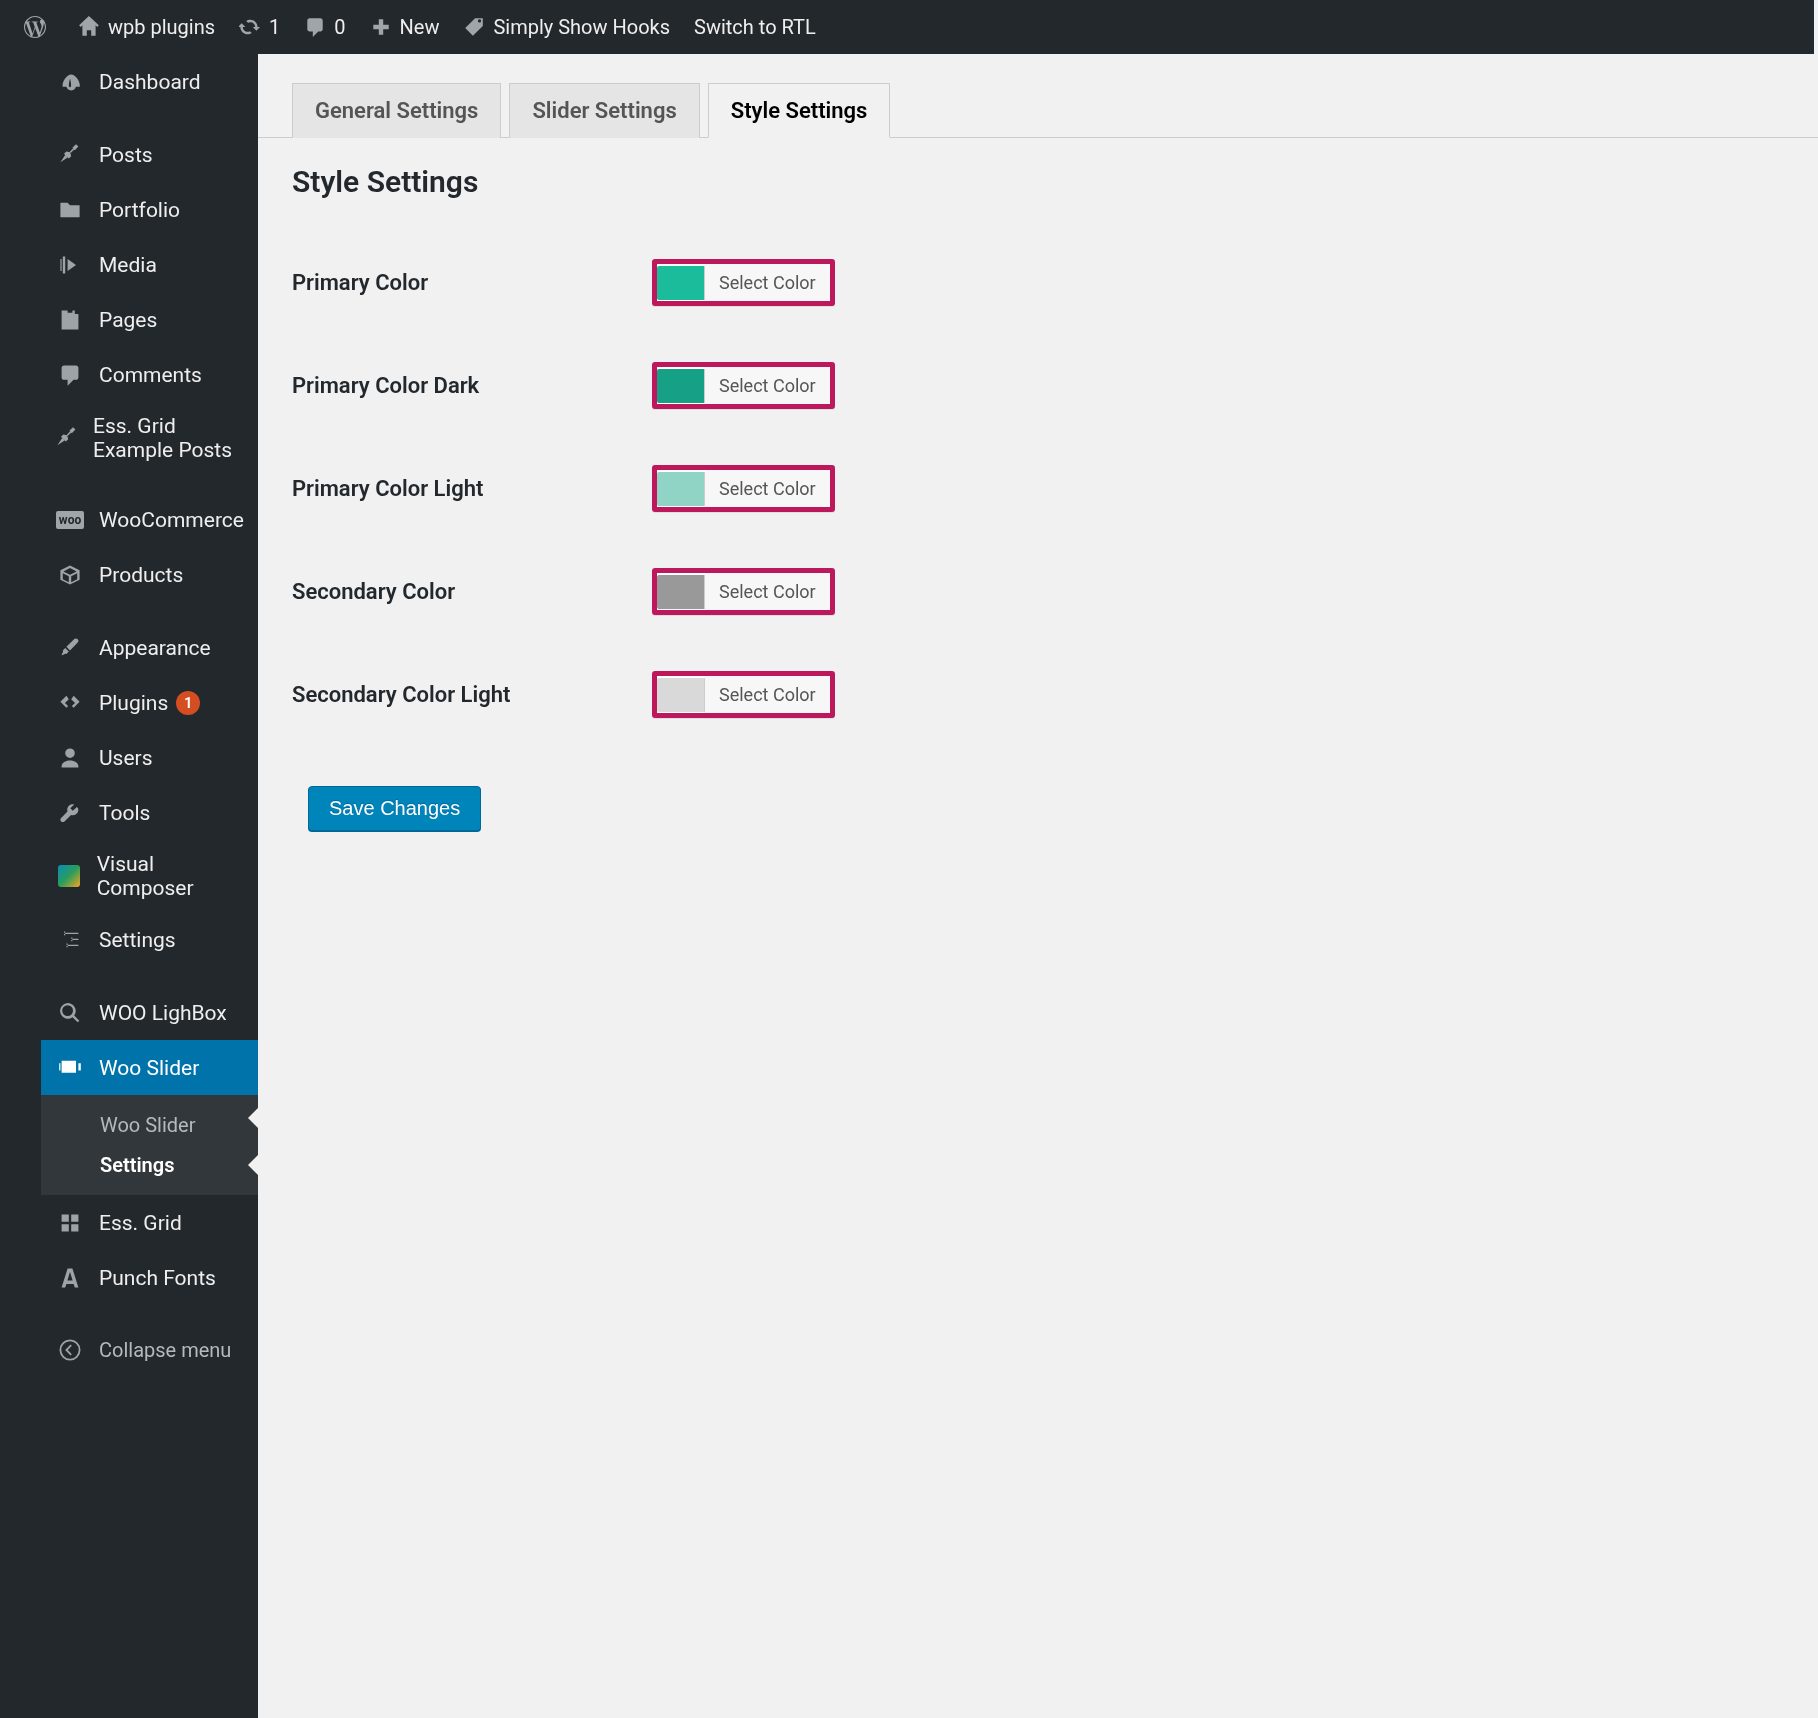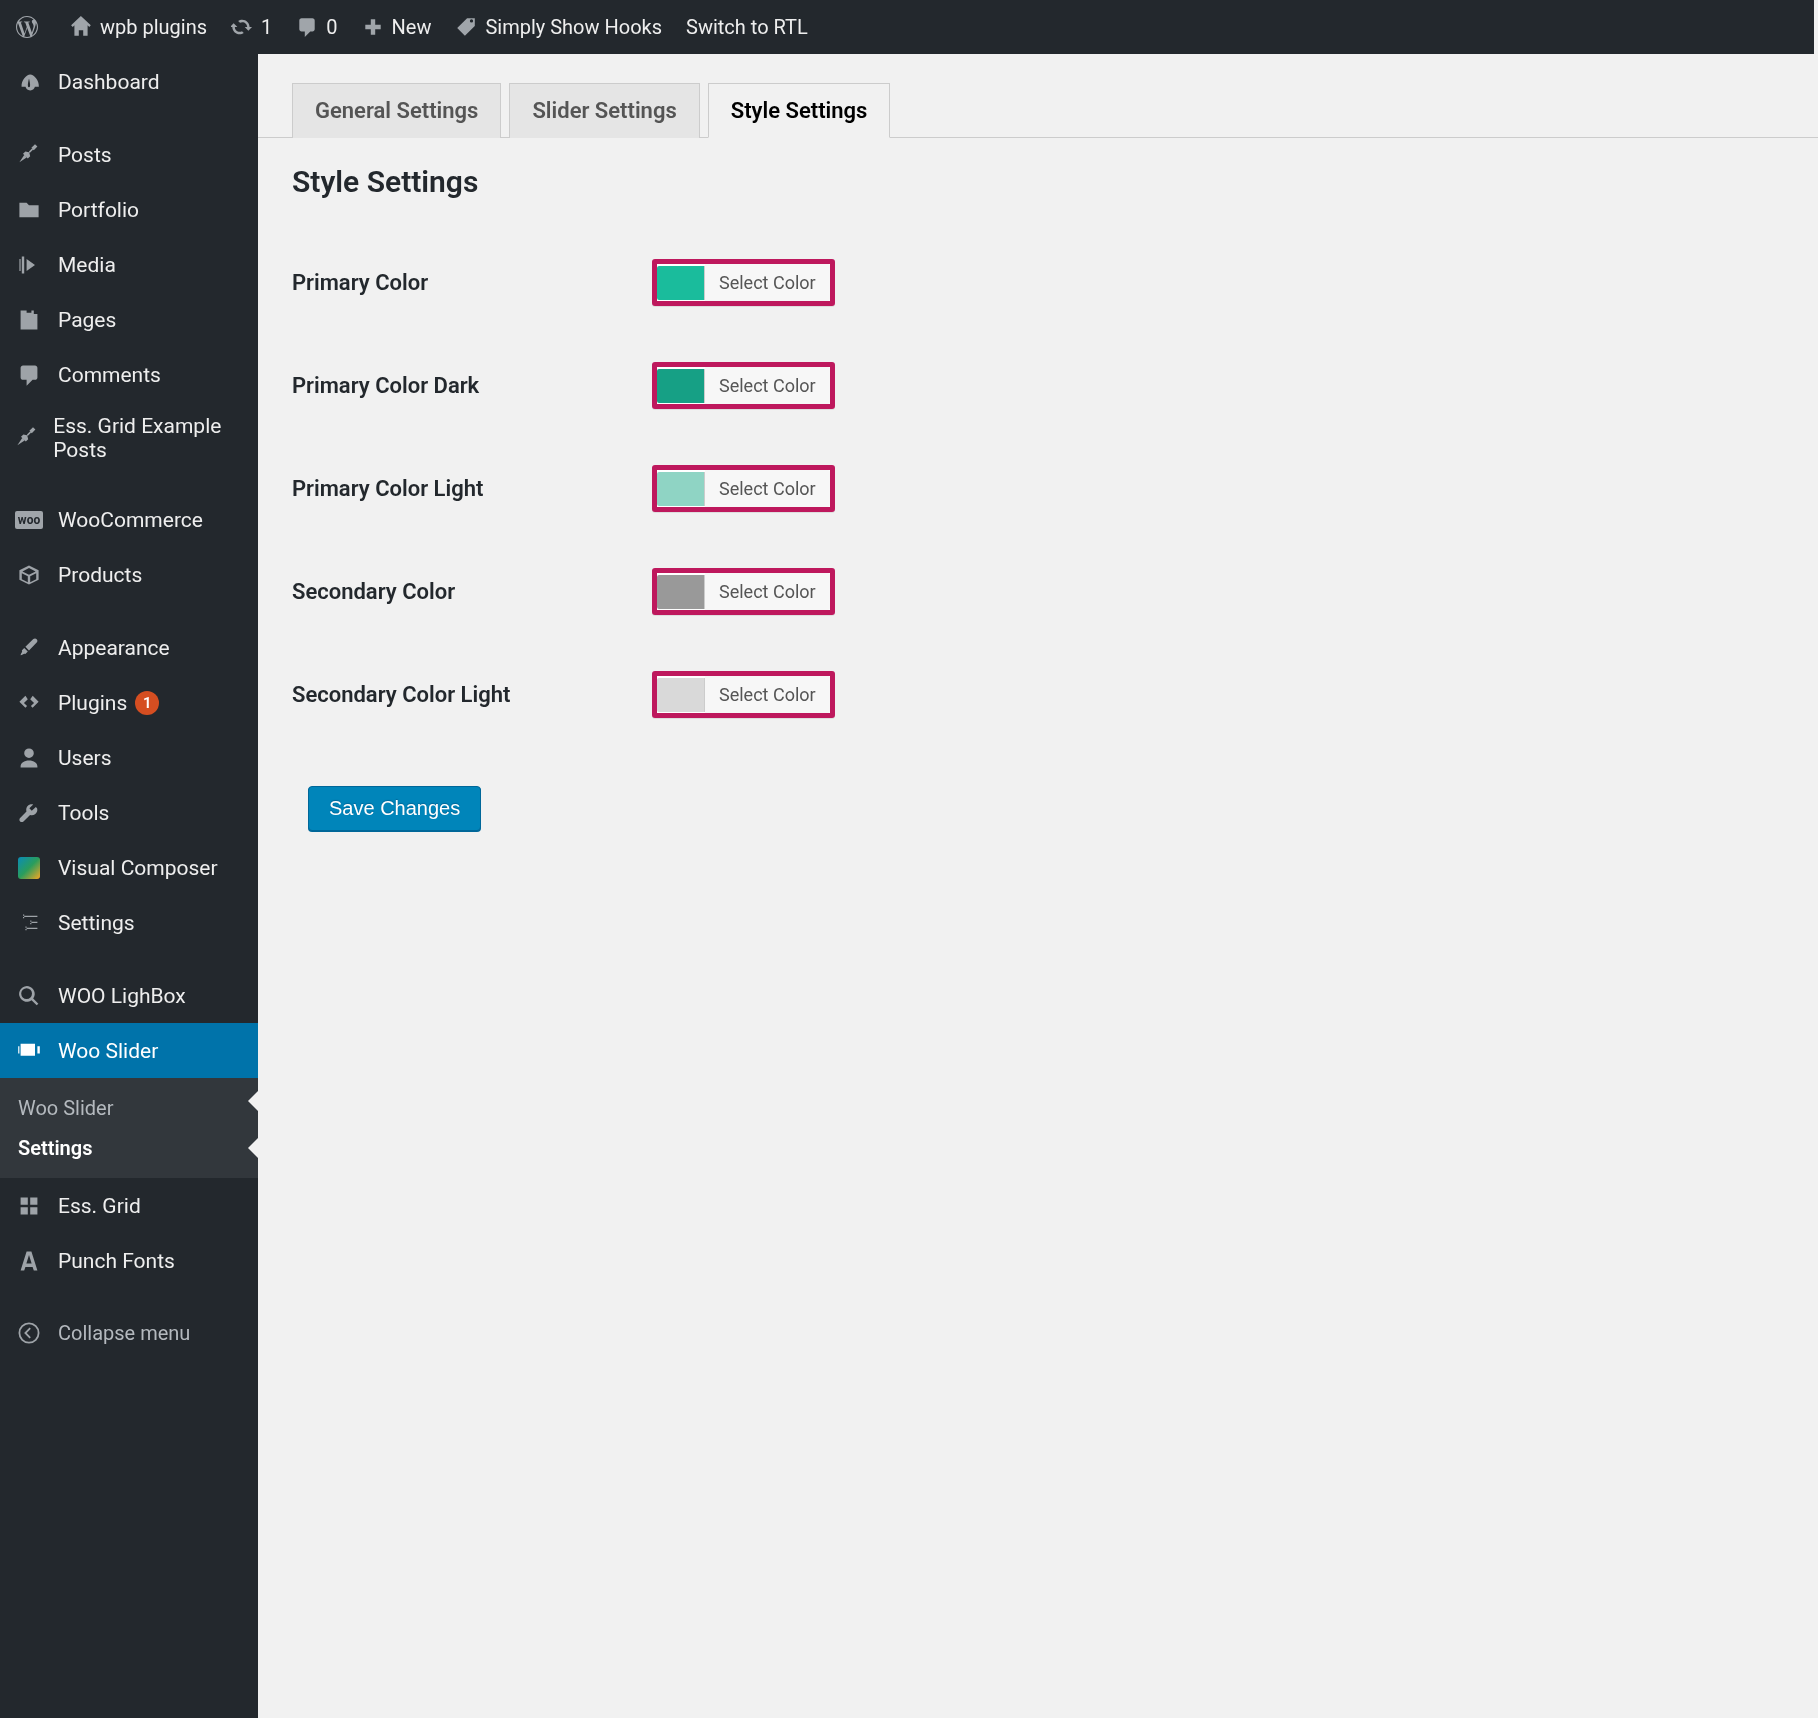--- a/index.html
+++ b/index.html
@@ -14,21 +14,21 @@
     .admin-bar {
       position: fixed;
       top: 0;
       left: 0;
       right: 4px;
       height: 54px;
       background: #23282d;
       color: #eee;
       display: flex;
       align-items: center;
-      padding: 0 4px;
+      padding: 0 12px;
       z-index: 1000;
       font-size: 20px;
     }
     .admin-bar-item {
       display: flex;
       align-items: center;
       padding: 0 12px;
       color: #eee;
       cursor: pointer;
       height: 100%;
@@ -56,20 +56,21 @@
       overflow-y: auto;
     }
     .admin-menu {
       list-style: none;
       padding: 0;
       margin: 0;
     }
     .admin-menu li {
       margin: 0;
       position: relative;
+      padding-left: 41px;
     }
     .admin-menu li a {
       display: flex;
       align-items: center;
       padding: 12px 14px;
       color: #eee;
       text-decoration: none;
       font-size: 21px;
       font-weight: 400;
       min-height: 55px;

